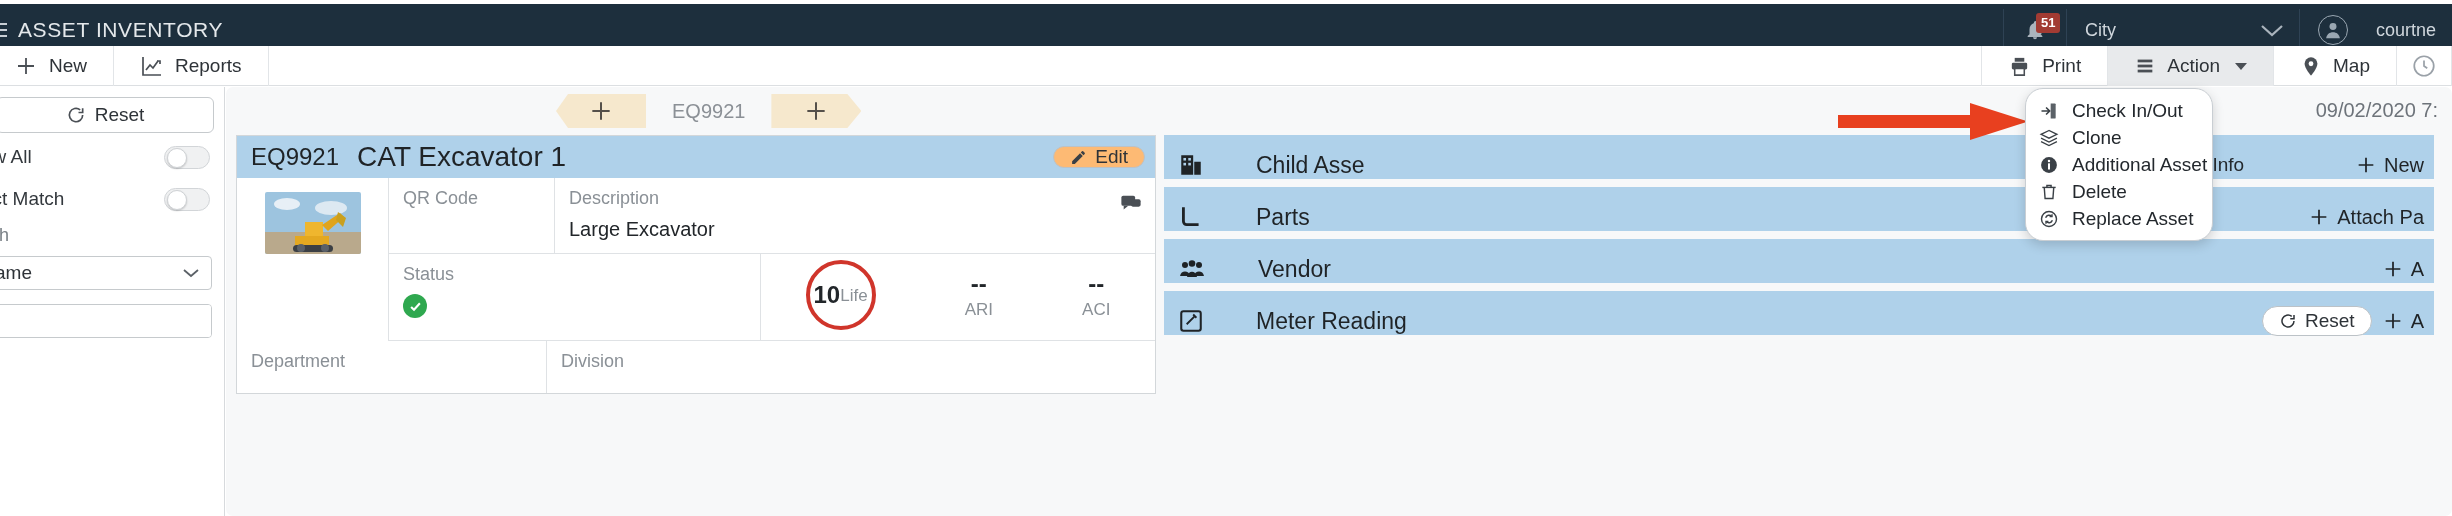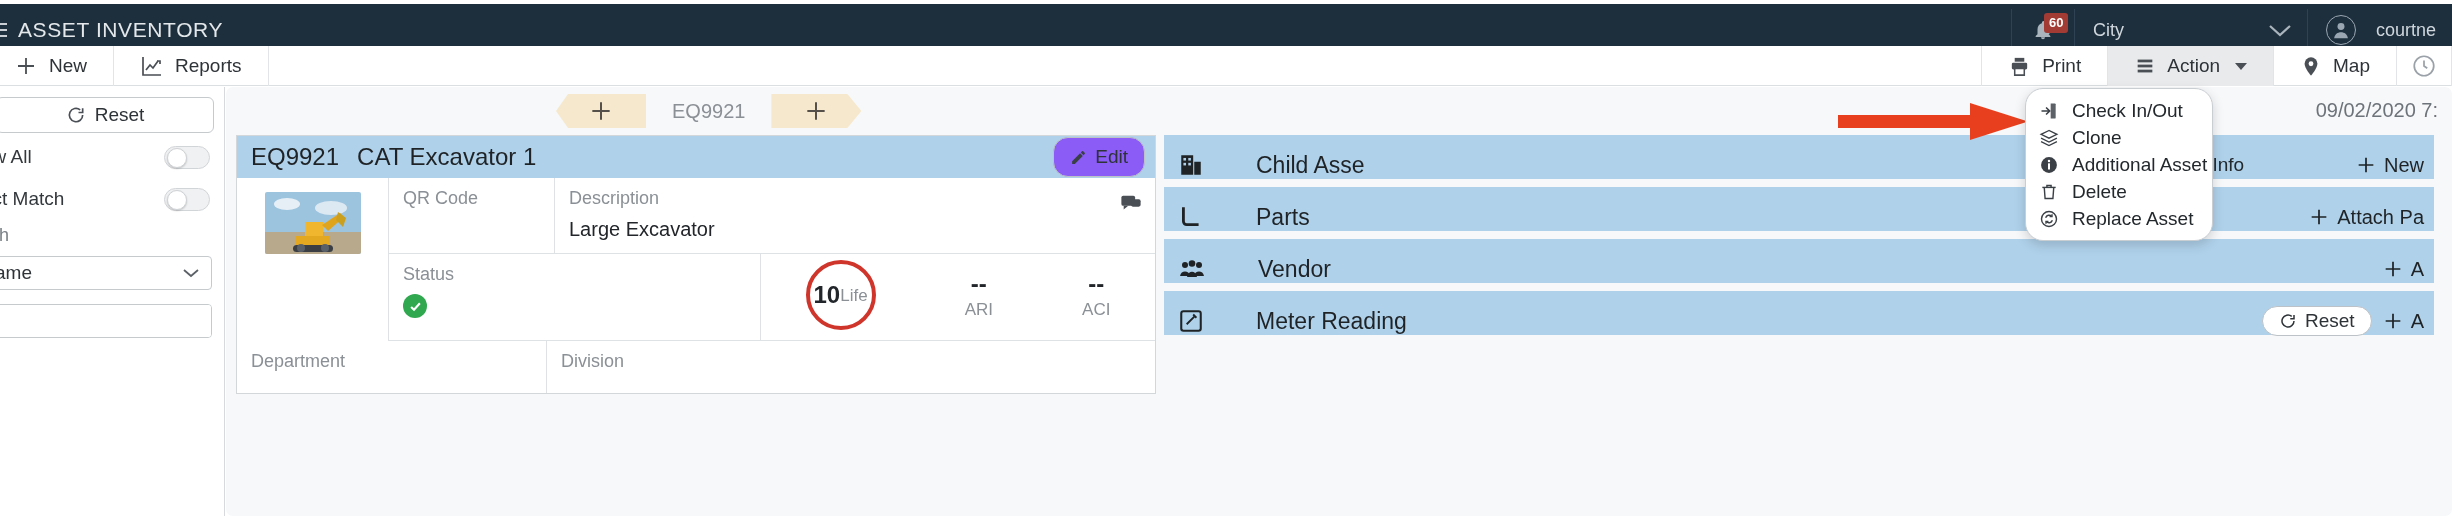--- a/index.html
+++ b/index.html
@@ -37,21 +37,21 @@
     position:absolute; top:4px; left:32px; background:#a23b33; color:#fff;
     font-size:13px; font-weight:700; line-height:1;
     padding:3px 5px 4px; border-radius:3px; min-width:24px; text-align:center;
   }
   .city-dd{
     width:232px; height:42px; display:flex; align-items:center;
     padding:0 14px 0 18px; cursor:pointer; color:#cfd6dc; font-size:18px;
   }
   .city-dd .chev{ margin-left:auto; }
   .user-box{
-    height:42px; display:flex; align-items:center; gap:20px;
+    height:42px; display:flex; align-items:center; gap:28px;
     padding:0 16px 0 18px; color:#cfd6dc; font-size:18px; cursor:pointer;
   }
   .avatar-circ{
     width:30px; height:30px; border-radius:50%; border:1.6px solid #9aa7b2;
     display:flex; align-items:center; justify-content:center; overflow:hidden;
   }
 
   
   .toolbar{
     position:absolute; left:0; top:46px; width:2452px; height:40px;
@@ -141,23 +141,23 @@
   
   .asset-card{
     position:absolute; left:10px; top:48px; width:920px;
     background:#fff; border:1px solid #d3d7da;
   }
   .asset-head{
     height:42px; background:#afd1ea; display:flex; align-items:center;
     padding:0 10px 0 14px;
   }
   .asset-head .id{ font-size:24px; color:#1f2326; font-weight:400; }
-  .asset-head .nm{ font-size:24px; color:#1f2326; margin-left:18px; }
+  .asset-head .nm{ font-size:28px; color:#1f2326; margin-left:18px; }
   .edit-btn{
-    margin-left:auto; height:40px; background:#8b5cf6; border:1px solid #bcc2c7;
+    margin-left:auto; height:22px; background:#fdba74; border:1px solid #bcc2c7;
     border-radius:15px; display:flex; align-items:center; gap:8px;
     padding:0 16px; font-size:19px; color:#2e3338; cursor:pointer;
   }
   .asset-body{ display:flex; }
   .photo-cell{
     width:152px; border-right:1px solid #dfe2e5; padding:14px 10px;
     display:flex; align-items:flex-start; justify-content:center;
   }
   .photo{
     width:96px; height:62px; border-radius:2px; overflow:hidden; display:block;
@@ -240,21 +240,21 @@
     <div class="app-title">ASSET INVENTORY</div>
 
     <div class="topbar-right">
       <div class="tb-sep"></div>
       <div class="bell-wrap">
         <span class="ic">
           <svg class="bell-icon" viewBox="0 0 24 24" fill="#aab4bd">
             <path d="M12 22a2.2 2.2 0 0 0 2.2-2.1H9.8A2.2 2.2 0 0 0 12 22zm7-5.4v-5.2c0-3.3-1.8-6-4.8-6.7v-.8a1.7 1.7 0 1 0-3.4 0v.8C7.8 5.4 6 8.1 6 11.4v5.2L4 18.6v1h16v-1l-2-2z"></path>
           </svg>
         </span>
-        <div class="bell-badge">60</div>
+        <div class="bell-badge">51</div>
       </div>
       <div class="tb-sep"></div>
 
       <div class="city-dd">
         <span>City</span>
         <span class="chev ic">
           <svg width="26" height="16" viewBox="0 0 26 16">
               <path d="M3 4l10 9 10-9" fill="none" stroke="#aab4bd" stroke-width="2.2"></path>
             </svg>
         </span>

